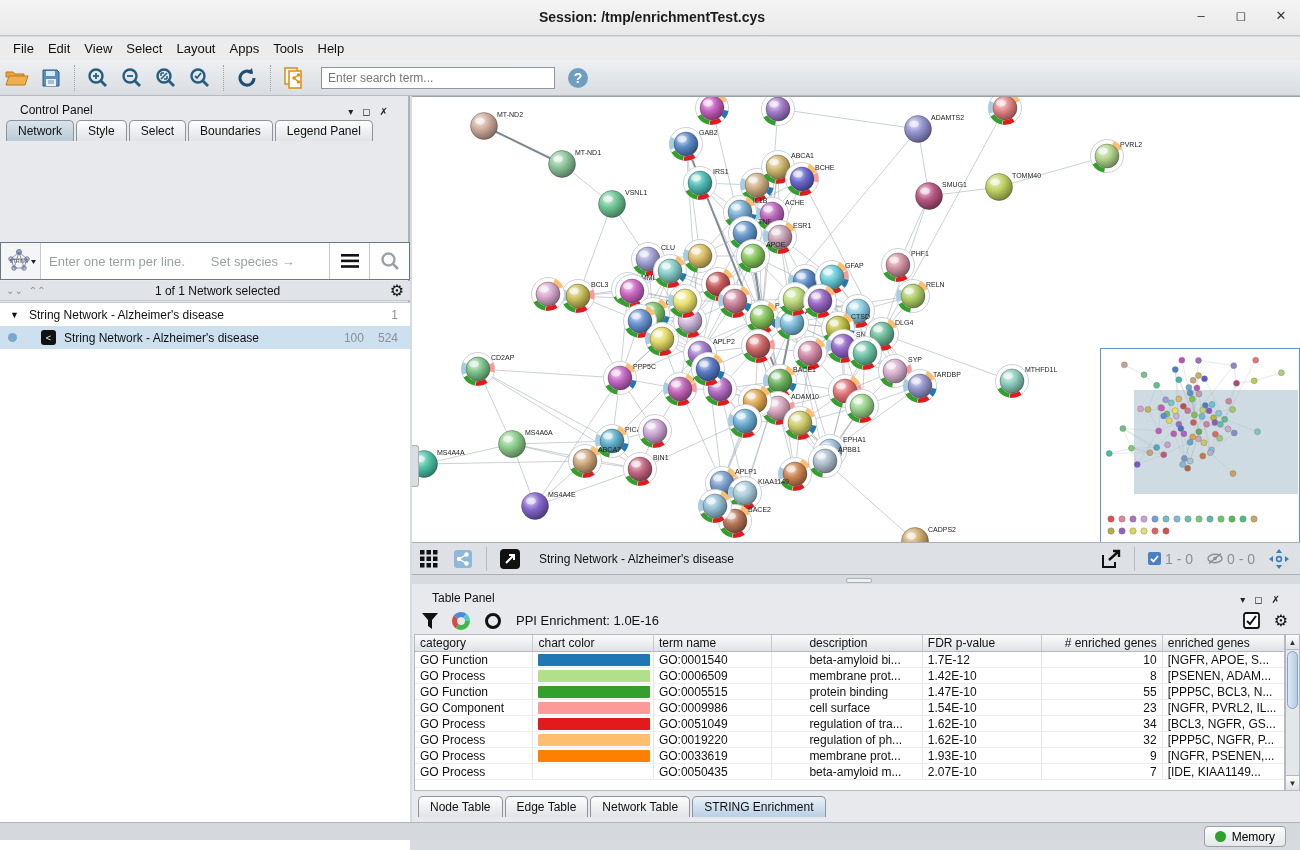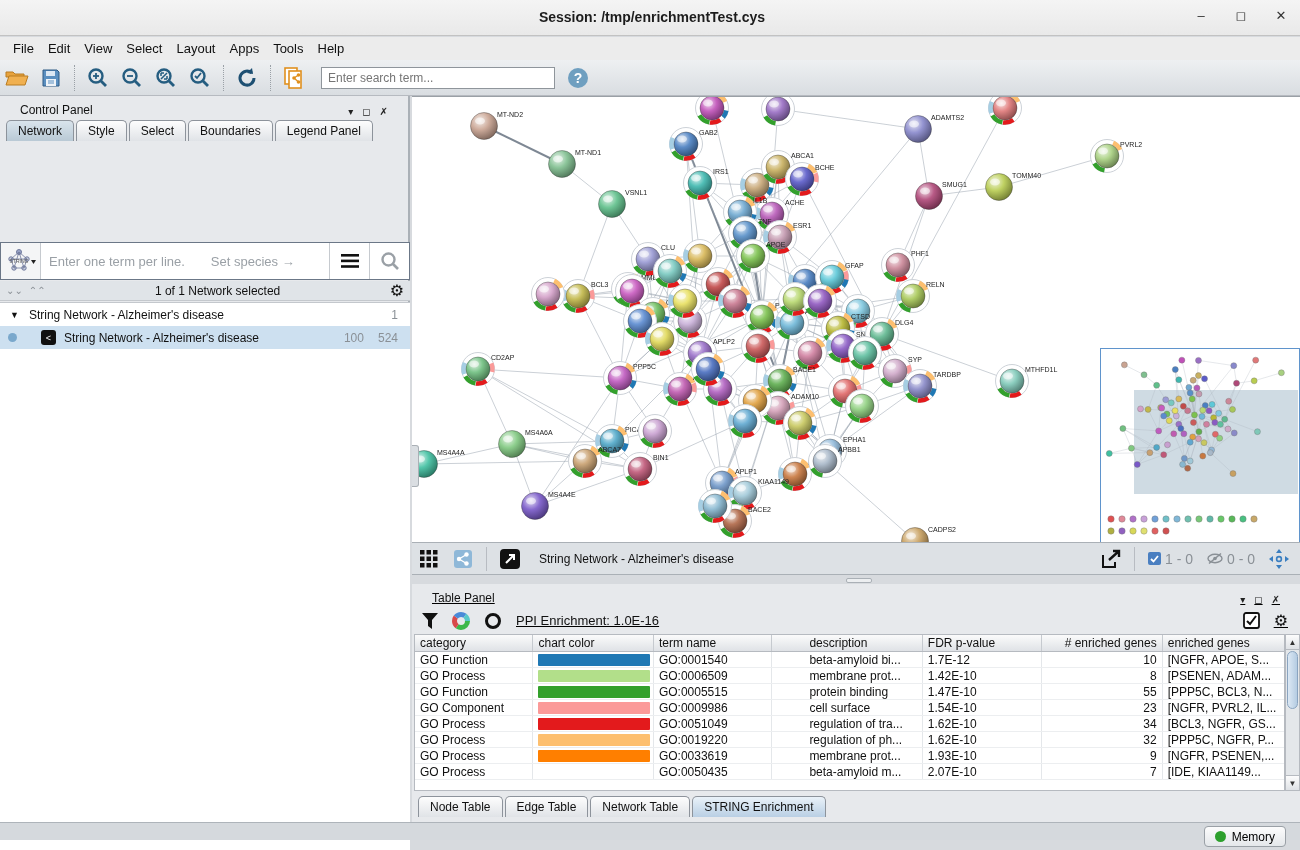--- a/index.html
+++ b/index.html
@@ -56,21 +56,21 @@
   #net-toolbar { position:absolute; left:412px; top:542px; width:888px; height:33px; background:#dde1e5; border-top:1px solid #aab0b6; border-bottom:1px solid #aab0b6; display:flex; align-items:center; }
   #net-toolbar .title { font-size:12px; color:#111; margin-left:12px; flex:1; }
   .nt-sep { width:1px; height:24px; border-left:1px solid #b8bcc2; margin:0 6px; }
   .counter { font-size:14px; color:#8a9096; display:flex; align-items:center; gap:4px; padding:0 7px; }
 
   
   #splitter { position:absolute; left:412px; top:576px; width:888px; height:8px; background:#d7dade; }
   #splitter .grip { position:absolute; left:434px; top:2px; width:26px; height:5px; background:#eceef0; border:1px solid #aab0b6; border-radius:2px; }
 
   
-  #table-panel { position:absolute; left:412px; top:584px; width:888px; height:238px; background:#e7e9ec;text-decoration:underline; }
+  #table-panel { position:absolute; left:412px; top:584px; width:888px; height:238px; background:#e7e9ec; }
   #tp-toolbar { height:31px; display:flex; align-items:center; gap:14px; padding:0 10px; }
   #ppi-label { font-size:13px; color:#111; }
   #tp-toolbar .sp { flex:1; }
   #enrich-table { position:absolute; left:2px; top:50px; width:871px; height:157px; background:#fff; border:1px solid #b6bac0; overflow:hidden; }
   .hdr-row { display:flex; height:17px; background:linear-gradient(#fbfbfb,#dfe2e6); border-bottom:1px solid #b6bac0; }
   .hdr-cell { font-size:12px; color:#111; padding:1px 5px; border-right:1px solid #c6cacf; overflow:hidden; white-space:nowrap; }
   .data-row { display:flex; height:16px; border-bottom:1px solid #eceef0; }
   .cell { font-size:12px; color:#111; padding:0 5px; border-right:1px solid #e4e7ea; overflow:hidden; white-space:nowrap; line-height:16px; }
   .c0{width:123px;} .c1{width:125px;} .c2{width:123px;} .c3{width:123px;margin-left:32px;} .c4{width:124px;} .c5{width:125px; text-align:right;} .c6{width:126px; border-right:none;}
   .swatch { margin-top:2px; height:12px; width:112px; border-radius:1px; }

